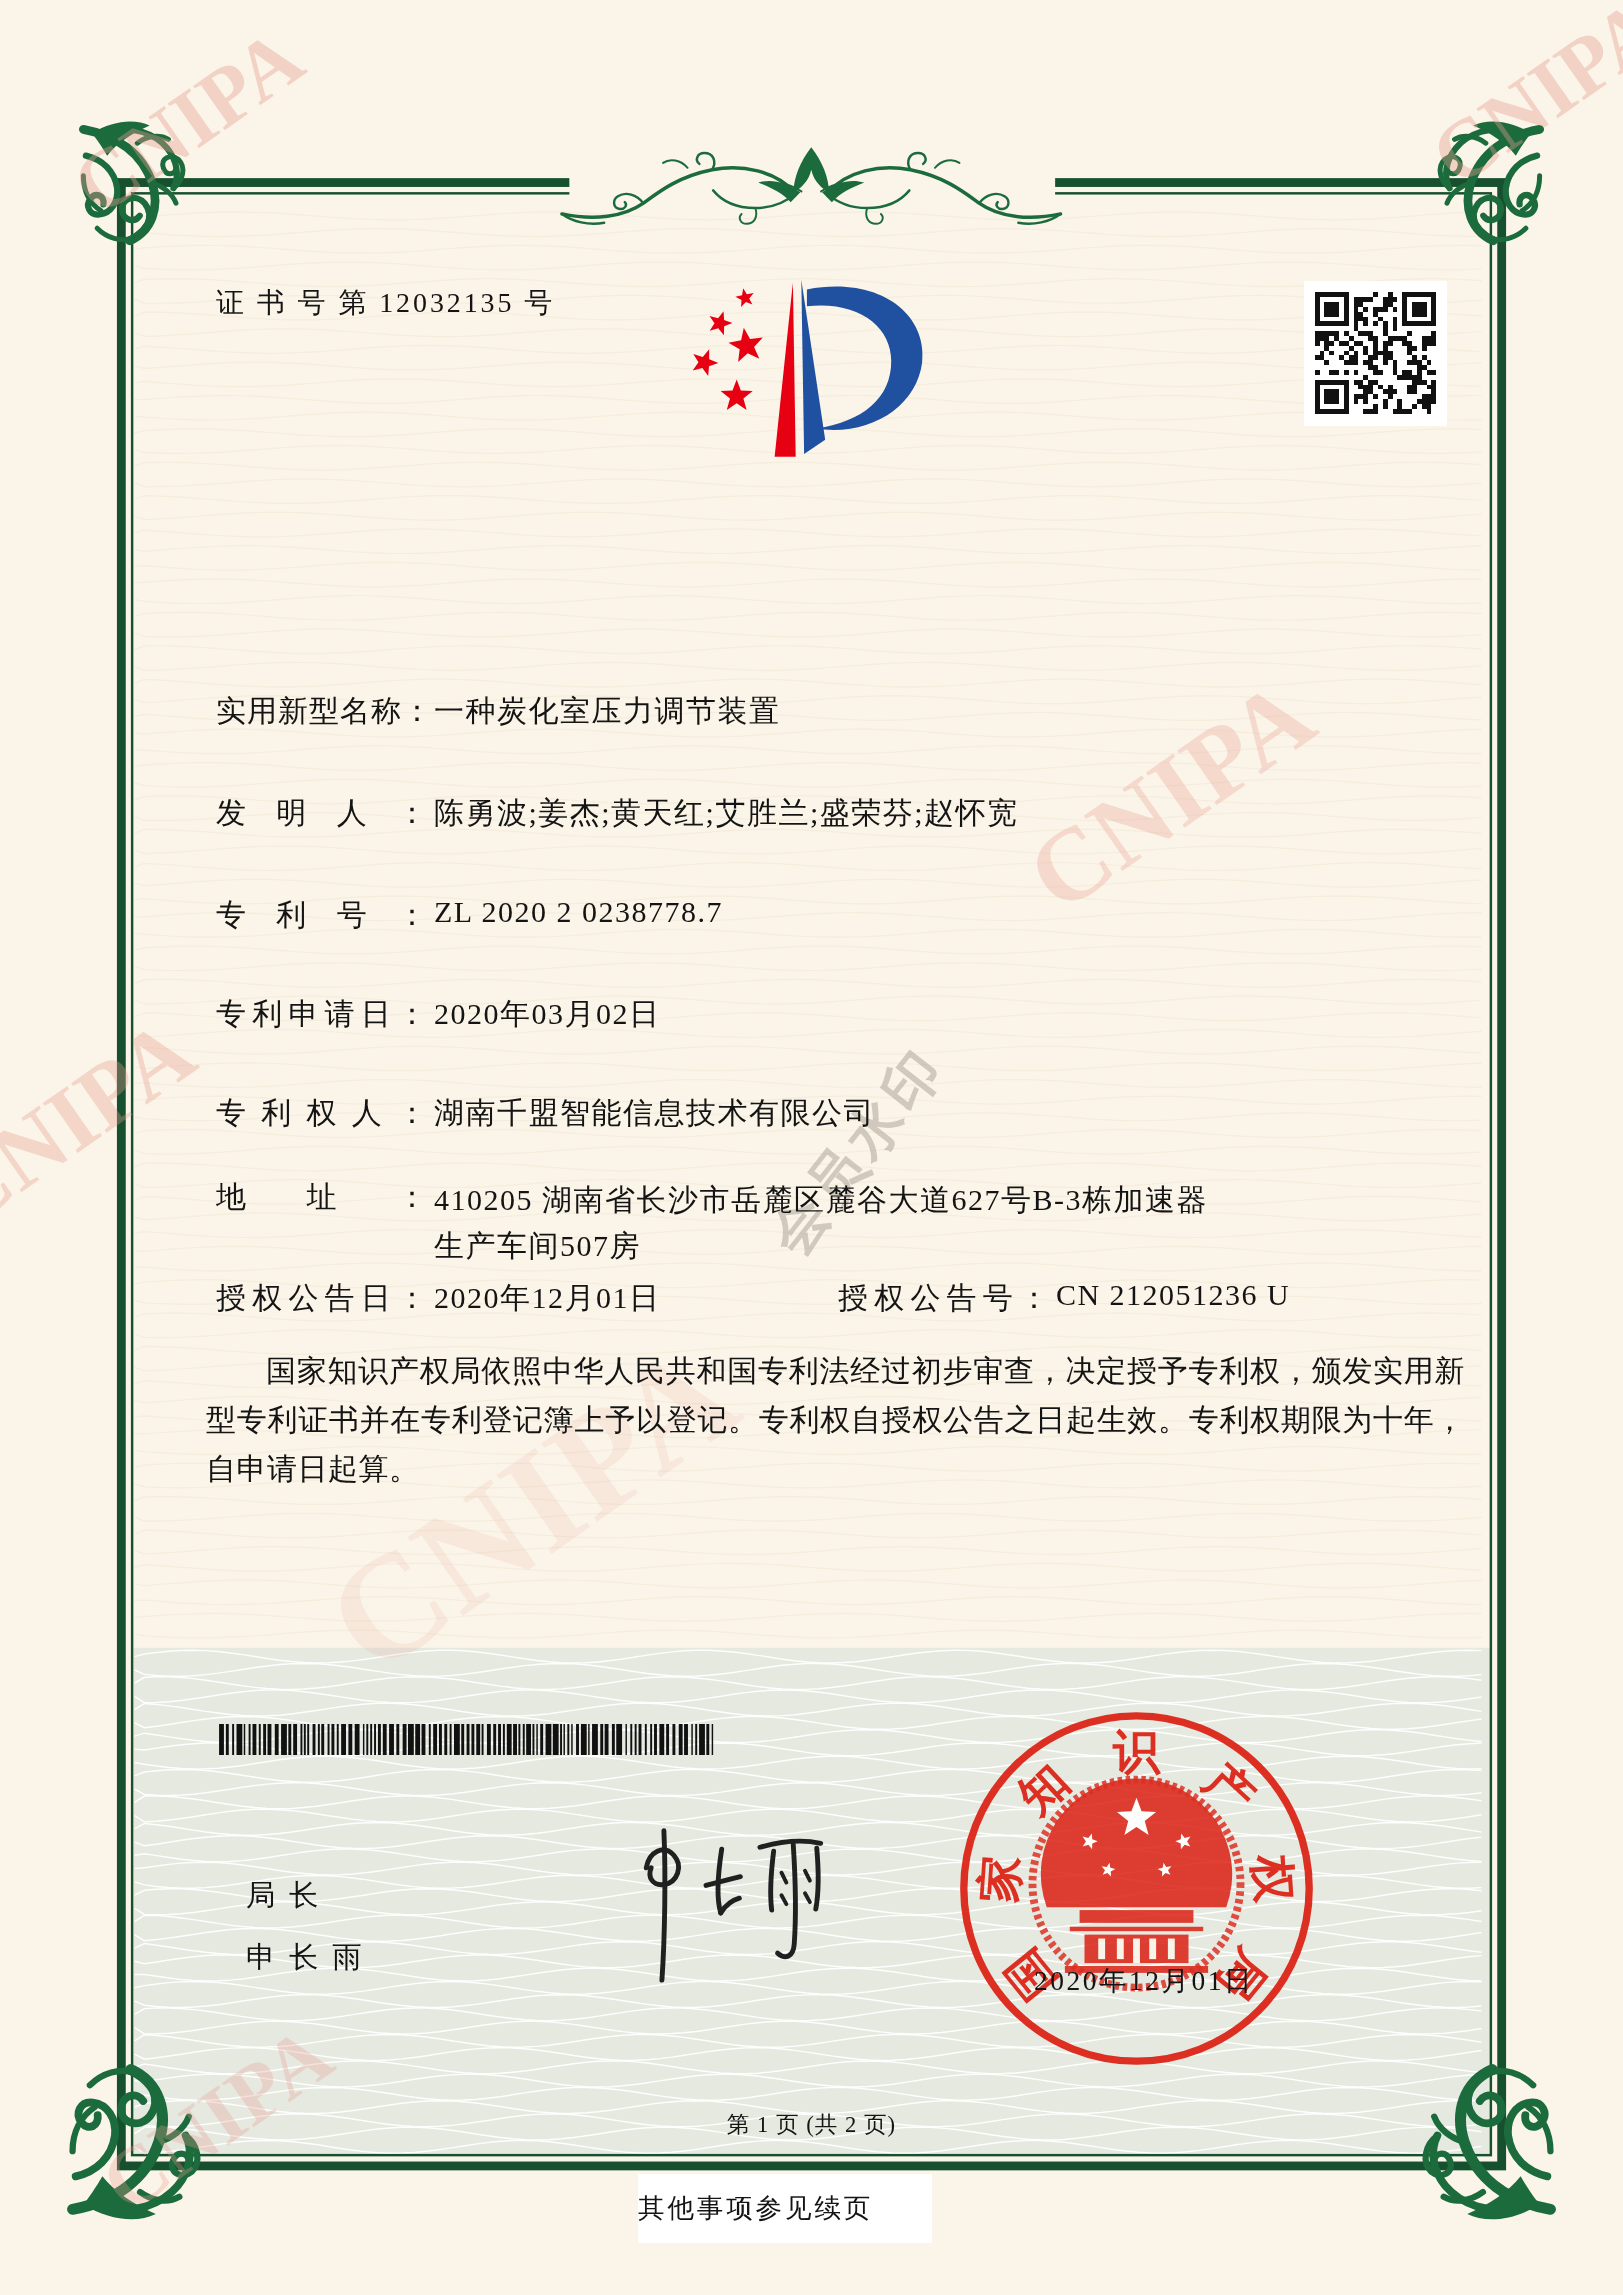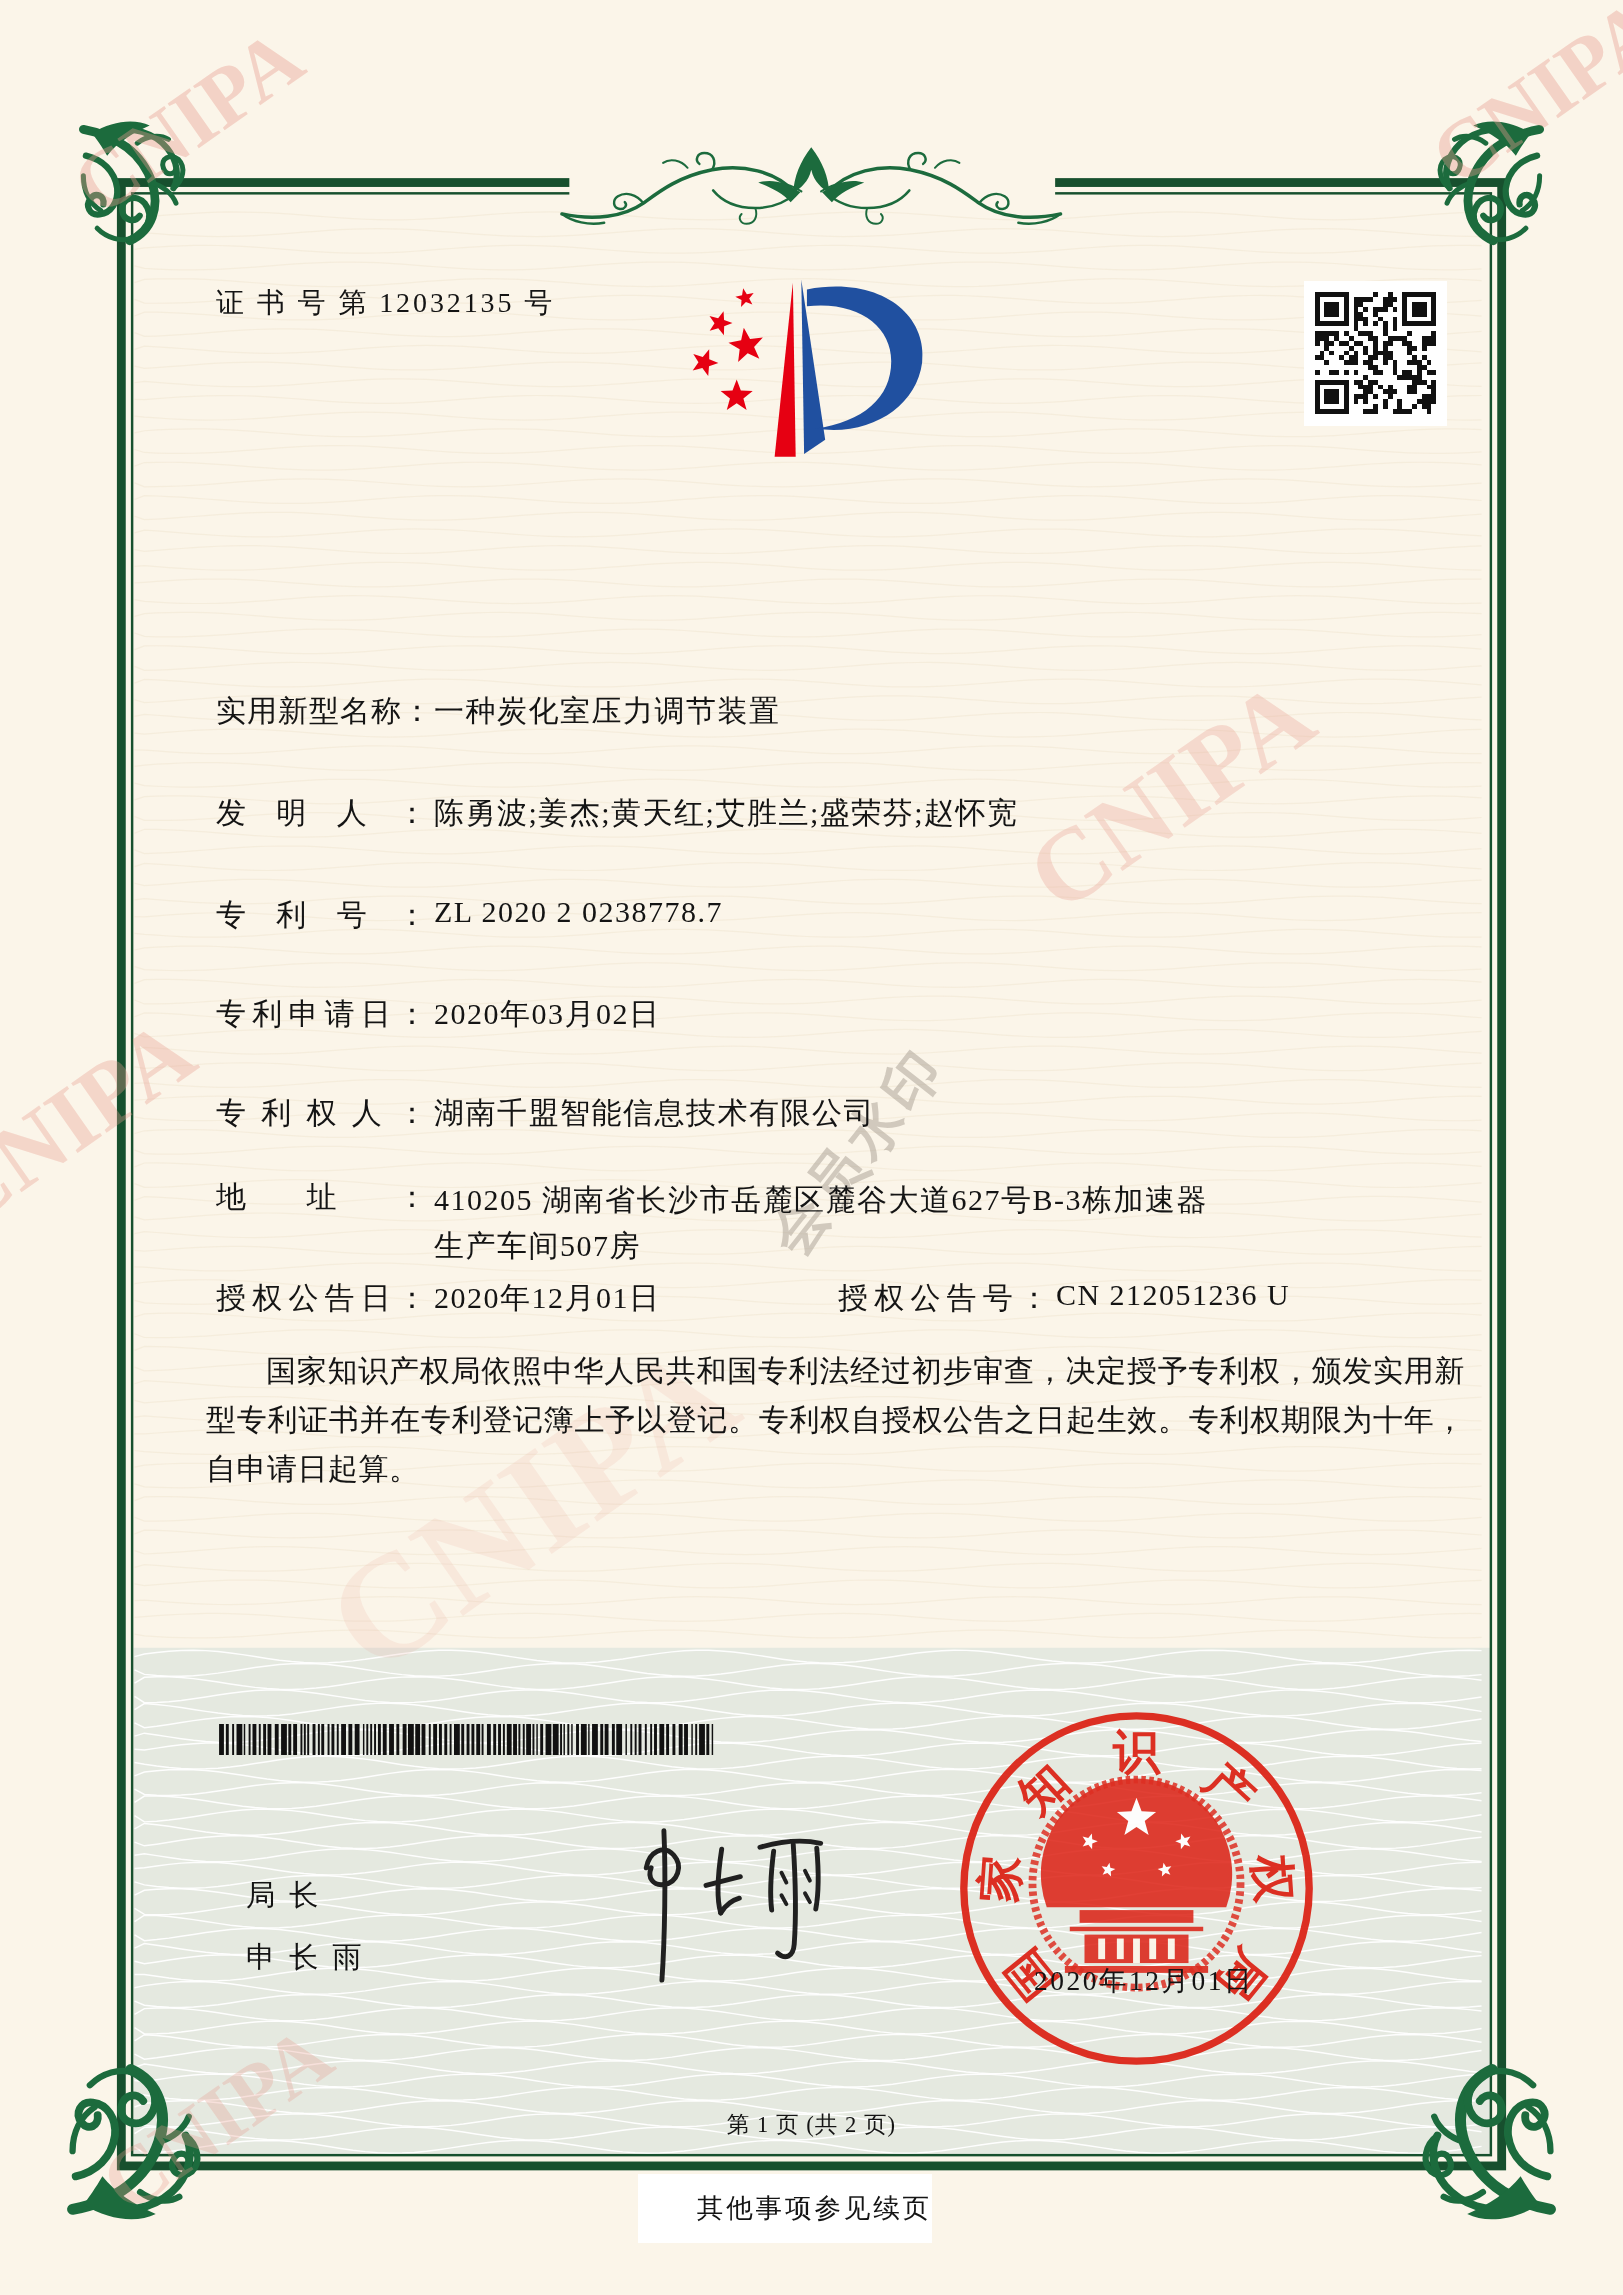--- a/index.html
+++ b/index.html
@@ -16,21 +16,21 @@
   .jl{display:flex;justify-content:space-between;width:212px;flex:none;}
   .val{margin-left:5.9px;letter-spacing:1.5px;}
   .val2{line-height:46px;}
   .paras{position:absolute;left:206px;top:1346px;width:1259px;font-size:30px;line-height:49px;
          text-align:justify;letter-spacing:0.5px;z-index:6;}
   .paras p{margin:0;text-indent:2em;}
   .director{position:absolute;left:246px;font-size:29.4px;font-weight:400;letter-spacing:13.7px;
             font-family:"Liberation Sans","DejaVu Sans",sans-serif;z-index:7;white-space:nowrap;}
   .pagenote{left:117px;top:2109px;width:1389px;text-align:center;font-size:22.6px;letter-spacing:1px;z-index:7;}
   .contbox{left:638px;top:2174px;width:294px;height:69px;background:#ffffff;z-index:5;}
-  .contnote{left:638px;top:2190px;width:294px;text-align:right;font-size:26.5px;letter-spacing:2.9px;z-index:6;}
+  .contnote{left:638px;top:2190px;width:294px;text-align:left;font-size:26.5px;letter-spacing:2.9px;z-index:6;}
   .sealdate{left:987px;top:1963px;width:314px;text-align:center;font-size:27.5px;letter-spacing:2.5px;z-index:9;white-space:nowrap;}
   .wm{position:absolute;font-weight:700;white-space:nowrap;pointer-events:none;z-index:3;
       font-family:"Liberation Serif","DejaVu Serif",serif;}
   .wm-pink{color:#e89c8e;}
   .wm-gray{color:#a89f93;}
   .qrbox{left:1304px;top:281px;width:143px;height:145px;background:#ffffff;z-index:5;}
   .bcwrap{left:216px;top:1724px;z-index:6;}
   .logowrap{left:658px;top:267px;z-index:5;}
   .sigwrap{left:594px;top:1811px;z-index:7;}
   .sealwrap{left:954px;top:1706px;z-index:8;opacity:.93;}

